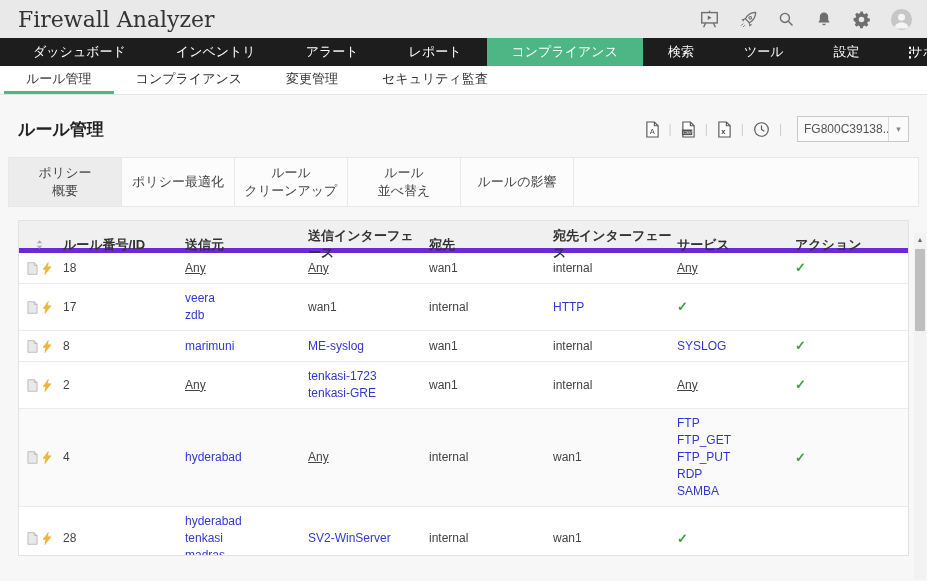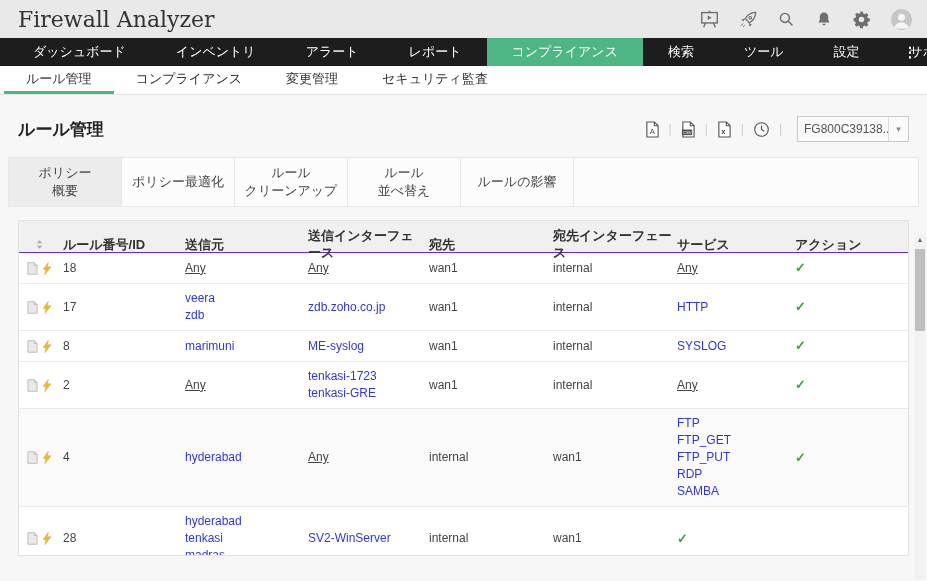--- a/index.html
+++ b/index.html
@@ -52,21 +52,21 @@
          align-items: center; justify-content: center; text-align: center; font-size: 13px;
          color: #444; line-height: 1.35; cursor: pointer; }
   .tab.active { background: #ececec; }
   .tabstrip .spacer { flex: 1; }
 
   
   .table-wrap { margin: 13px 18px 0 18px; background: #fff; border: 1px solid #e2e2e2;
                 height: 336px; overflow: hidden; position: relative; }
   .trow { display: grid; grid-template-columns: 44px 122px 123px 121px 124px 124px 118px 1fr;
           align-items: center; }
-  .thead { background: #f0f0f0; border-bottom: 1px solid #6d28d9; height: 32px; }
+  .thead { background: #f0f0f0; border-bottom: 5px solid #6d28d9; height: 32px; }
   .thead .cell { font-size: 13px; font-weight: bold; color: #333; }
   .cell { padding: 6px 4px 6px 0; font-size: 12px; color: #444; line-height: 17px; }
   .cell.icons { display: flex; align-items: center; justify-content: center; gap: 5px; }
   .rules-row { border-top: 1px solid #ebebeb; cursor: pointer; }
   .rules-row:first-of-type { border-top: none; }
   .rules-row.shaded { background: #fafafa; }
   .rules-row:last-of-type { min-height: 56px; }
   .lnk { color: #3138cf; display: block; cursor: pointer; }
   .pln { display: block; text-decoration: underline; }
   .check { color: #43a047; font-size: 13px; font-weight: bold; }
@@ -279,23 +279,20 @@
             <svg width="9" height="13" viewBox="0 0 10 14">
               <path d="M6 0L0 8h3l-1 6 7-9H5z" fill="#f2b632" stroke="#d99c1a" stroke-width="0.4"></path>
             </svg>
           </span>
         </div>
         <div class="cell">17</div>
         <div class="cell">
           <span class="lnk">veera</span>
           <span class="lnk">zdb</span>
         </div>
-        <div class="cell">
-          <span class="lnk">zdb.zoho.co.jp</span>
-        </div>
         <div class="cell">wan1</div>
         <div class="cell">internal</div>
         <div class="cell">
           <span class="lnk">HTTP</span>
         </div>
         <div class="cell"><span class="check">✓</span></div>
       </div>
       <div class="trow rules-row">
         <div class="cell icons">
           <span style="display:inline-flex">

